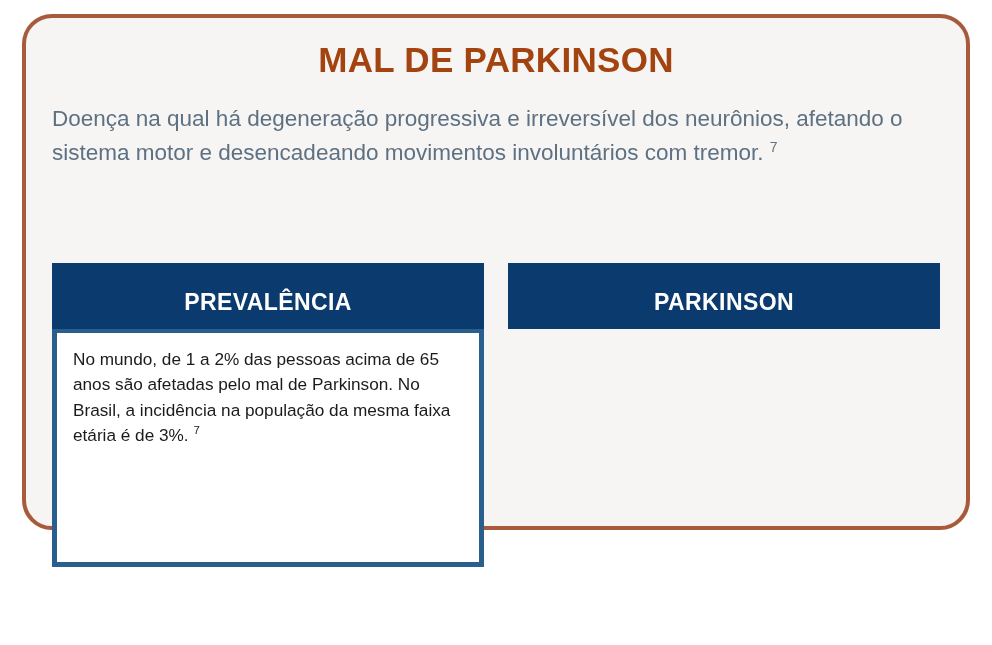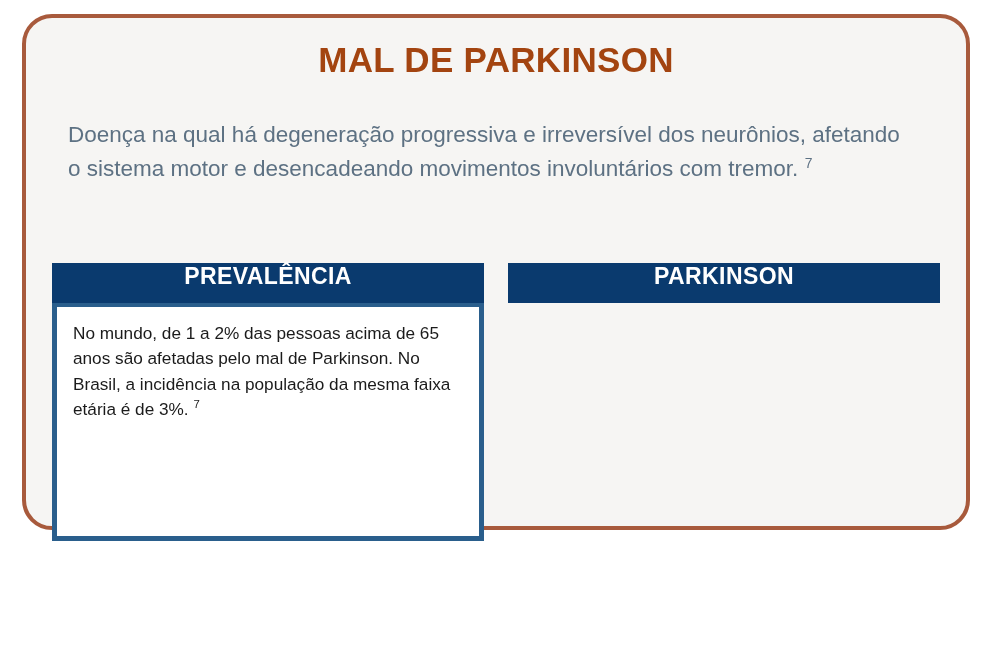--- a/index.html
+++ b/index.html
@@ -31,21 +31,21 @@
     padding-top: 22px;
     text-align: center;
     color: #a34410;
     font-size: 35px;
     font-weight: bold;
     letter-spacing: 0.3px;
     font-family: "Liberation Sans", sans-serif;
   }
 
   .card-intro {
-    margin: 16px;
+    margin: 0;
     padding: 22px 34px 0 26px;
     color: #5d7183;
     font-size: 22.5px;
     line-height: 1.52;
     font-weight: normal;
     font-family: "Liberation Sans", sans-serif;
   }
 
   .card-intro sup {
     font-size: 0.62em;
@@ -69,21 +69,21 @@
     min-width: 0;
   }
 
   .panel-header {
     background: #0a3a6e;
     color: #ffffff;
     text-align: center;
     font-size: 23px;
     font-weight: bold;
     letter-spacing: 0.4px;
-    padding: 0 4px 13px 4px;
+    padding: 26px 4px 13px 4px;
     font-family: "Liberation Sans", sans-serif;
   }
 
   .panel-body {
     background: #ffffff;
     border: 5px solid #2a5e8c;
     border-top: 4px solid #2a5e8c;
     box-sizing: border-box;
     height: 238px;
     padding: 14px 14px 26px 16px;

